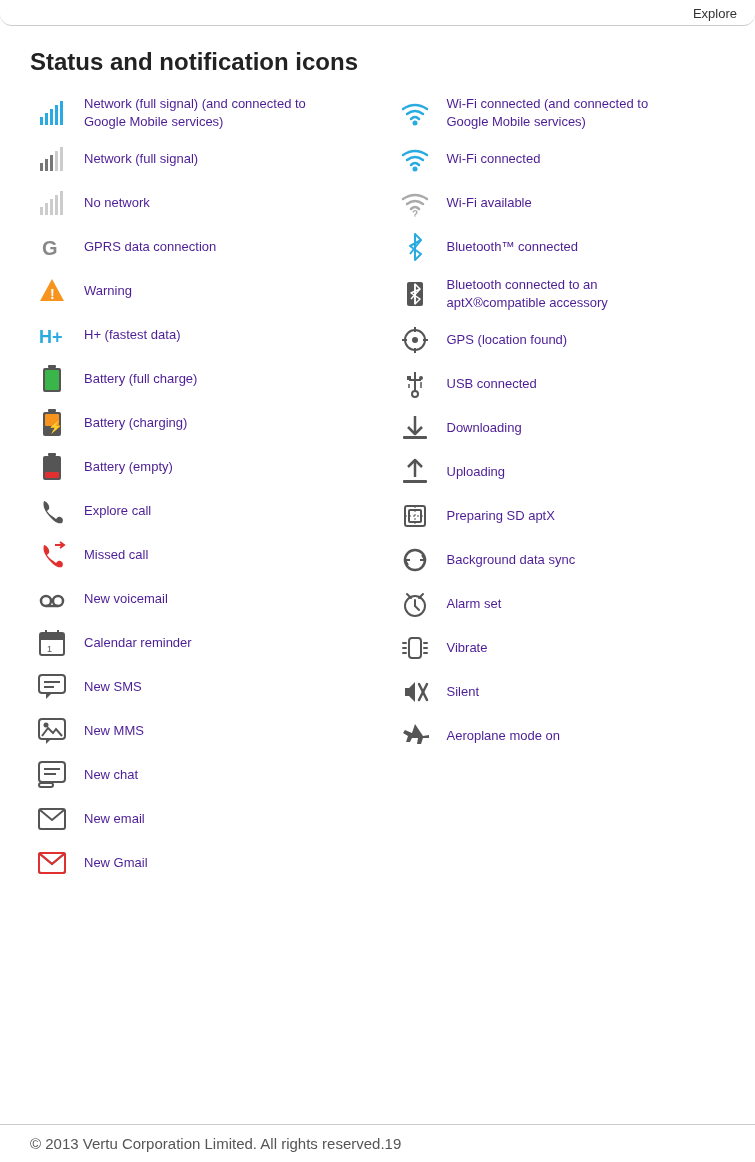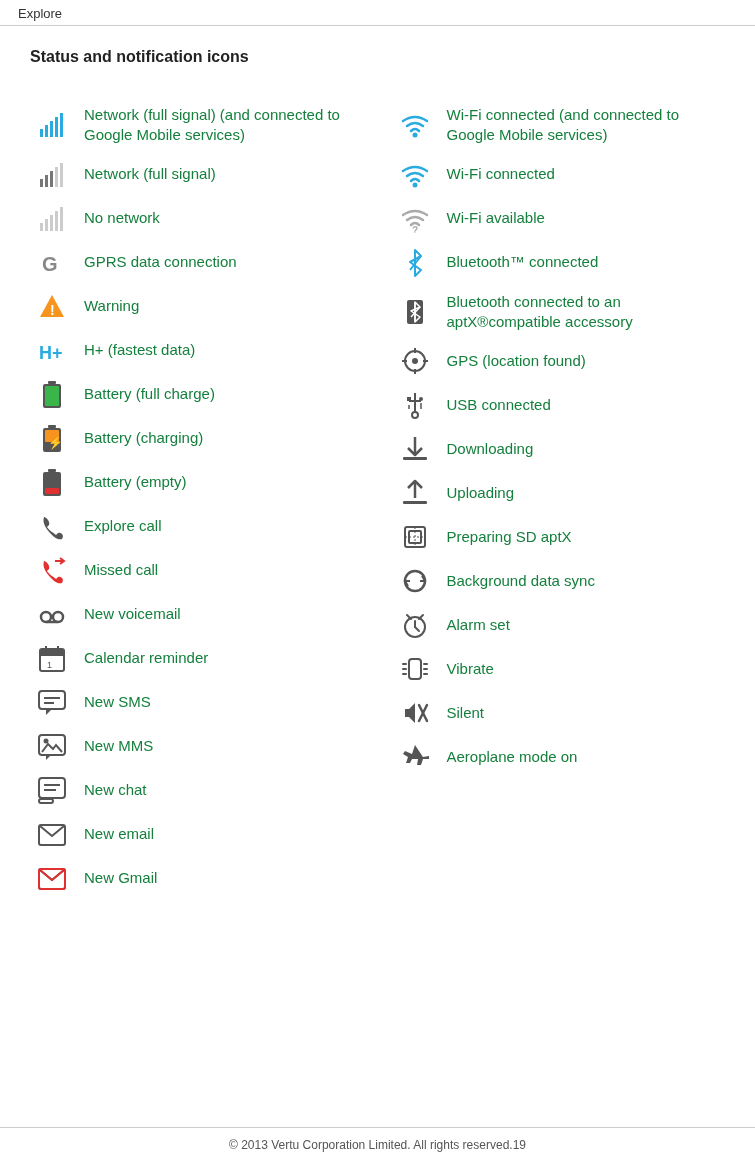--- a/index.html
+++ b/index.html
@@ -6,35 +6,36 @@
     body {
       font-family: Arial, sans-serif;
       background: #fff;
       color: #222;
       width: 755px;
       min-height: 1162px;
       position: relative;
     }
     .top-bar {
       display: flex;
-      justify-content: flex-start;
+      justify-content: flex-end;
       padding: 6px 18px 4px 18px;
       border-bottom: 1px solid #ccc;
+      border-radius: 12px;
     }
     .top-bar span {
       font-size: 13px;
       color: #333;
     }
     .content {
       padding: 22px 30px 20px 30px;
     }
     .page-title {
-      font-size: 16px;
+      font-size: 24px;
       font-weight: bold;
-      margin-bottom: 32px;
+      margin-bottom: 12px;
     }
     .icons-grid {
       display: grid;
       grid-template-columns: 1fr 1fr;
       column-gap: 30px;
       row-gap: 0px;
     }
     .icon-row {
       display: flex;
       align-items: center;
@@ -43,35 +44,35 @@
     }
     .icon-cell {
       width: 44px;
       min-width: 44px;
       display: flex;
       align-items: center;
       justify-content: center;
       margin-right: 10px;
     }
     .icon-label {
-      font-size: 15px;
-      color: #15803d;
+      font-size: 13px;
+      color: #4c1d95;
       line-height: 1.35;
     }
     .footer {
       position: absolute;
       bottom: 0;
       left: 0;
       right: 0;
       border-top: 1px solid #ccc;
       padding: 10px 30px;
       display: flex;
-      justify-content: center;
+      justify-content: flex-start;
       align-items: center;
-      font-size: 12px;
+      font-size: 15px;
       color: #555;
     }
     
     .icon-blue { color: #29abe2; }
     .icon-gray { color: #777; }
   </style>
 </head>
 <body>
 
 <div class="top-bar">

